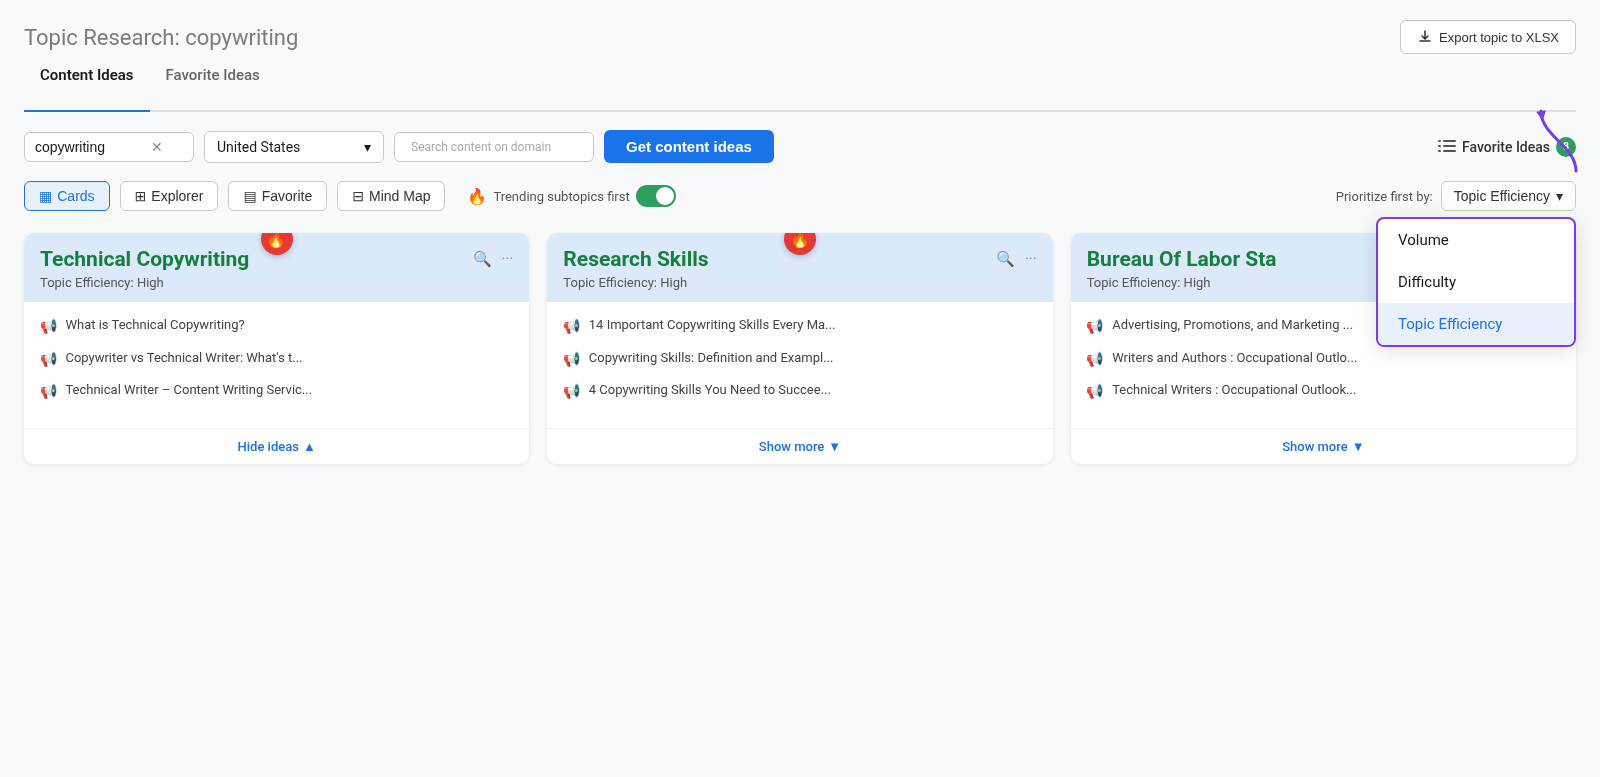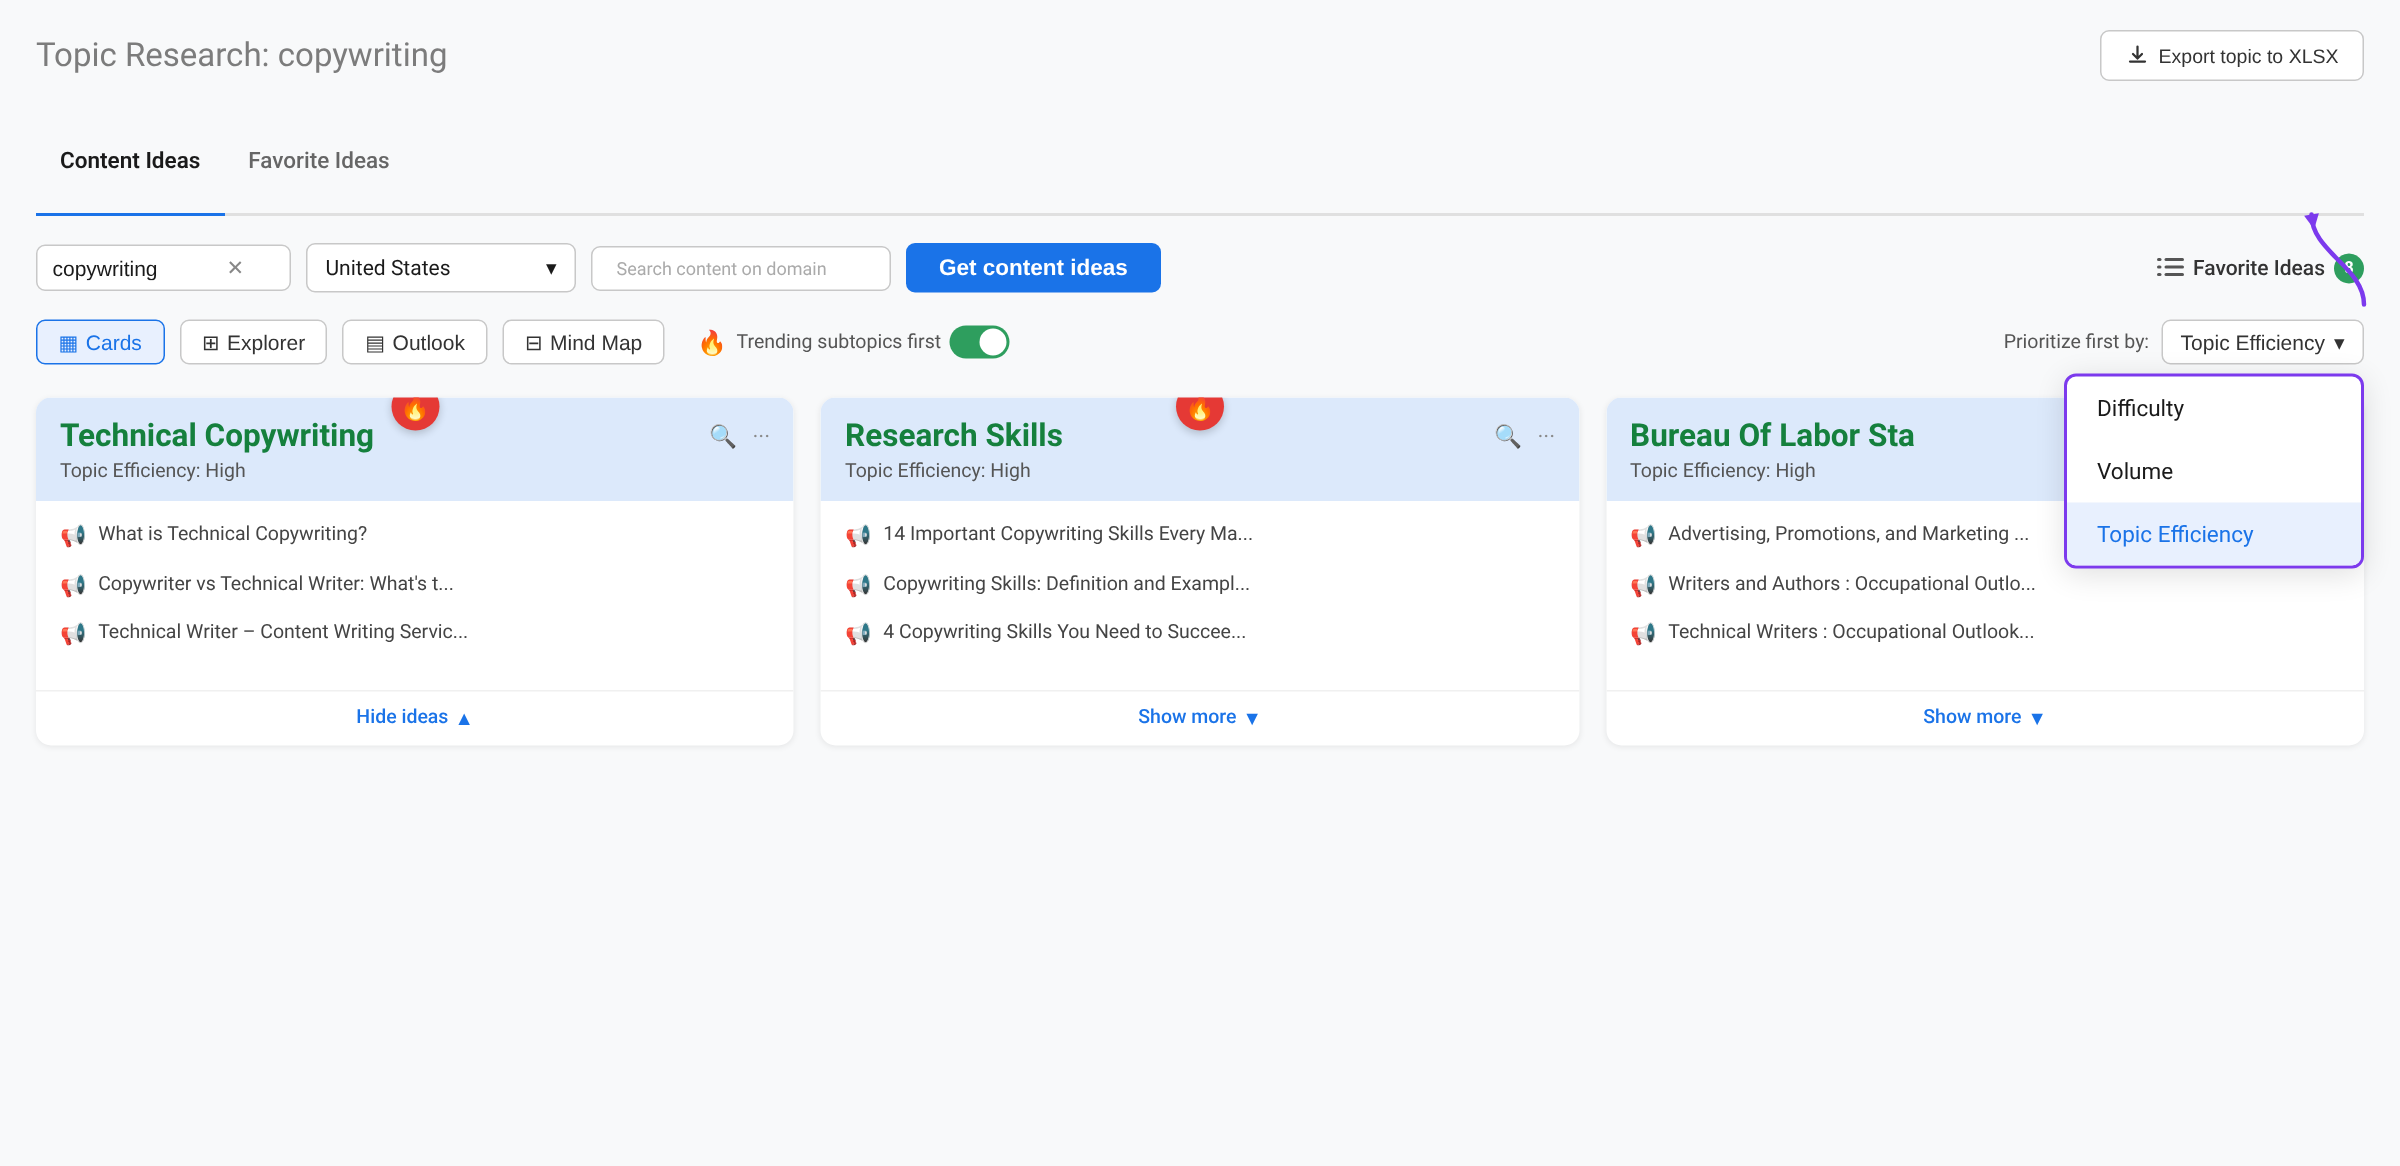--- a/index.html
+++ b/index.html
@@ -11,21 +11,21 @@
     }
     .page-wrapper {
       background: #f8f9fa;
       min-height: 777px;
       padding: 20px 24px;
     }
     .header-row {
       display: flex;
       align-items: center;
       justify-content: space-between;
-      margin-bottom: 36px;
+      margin-bottom: 4px;
     }
     .page-title {
       font-size: 22px;
       font-weight: 700;
       color: #1a1a1a;
     }
     .page-title span {
       color: #7c7c7c;
       font-weight: 400;
     }
@@ -399,21 +399,21 @@
     <button class="view-btn active">
       <span>▦</span>
       <span>Cards</span>
     </button>
     <button class="view-btn">
       <span>⊞</span>
       <span>Explorer</span>
     </button>
     <button class="view-btn">
       <span>▤</span>
-      <span>Outlook</span>
+      <span>Favorite</span>
     </button>
     <button class="view-btn">
       <span>⊟</span>
       <span>Mind Map</span>
     </button>
 
     <div class="trending-label">
       <span style="color:#e53935; font-size:16px;">🔥</span>
       <span>Trending subtopics first</span>
       <div class="toggle-switch"></div>
@@ -425,22 +425,22 @@
         <span>Topic Efficiency</span>
         <span>▾</span>
       </button>
 
       <svg width="60" height="70" viewBox="0 0 60 70" style="position:absolute;top:-75px;right:-15px;pointer-events:none;">
         <path d="M45 65 C 45 40, 10 30, 10 5" stroke="#7c3aed" stroke-width="3" fill="none" stroke-linecap="round"></path>
         <polygon points="5,5 15,5 10,15" fill="#7c3aed" transform="rotate(-10, 10, 5)"></polygon>
       </svg>
 
       <div class="dropdown-menu">
+        <div class="dropdown-item">Volume</div>
         <div class="dropdown-item">Difficulty</div>
-        <div class="dropdown-item">Volume</div>
         <div class="dropdown-item selected">Topic Efficiency</div>
       </div>
     </div>
   </div>
 
   <div class="cards-row">
 
     <div class="card">
       <div class="card-header">
         <div class="card-title-row">

